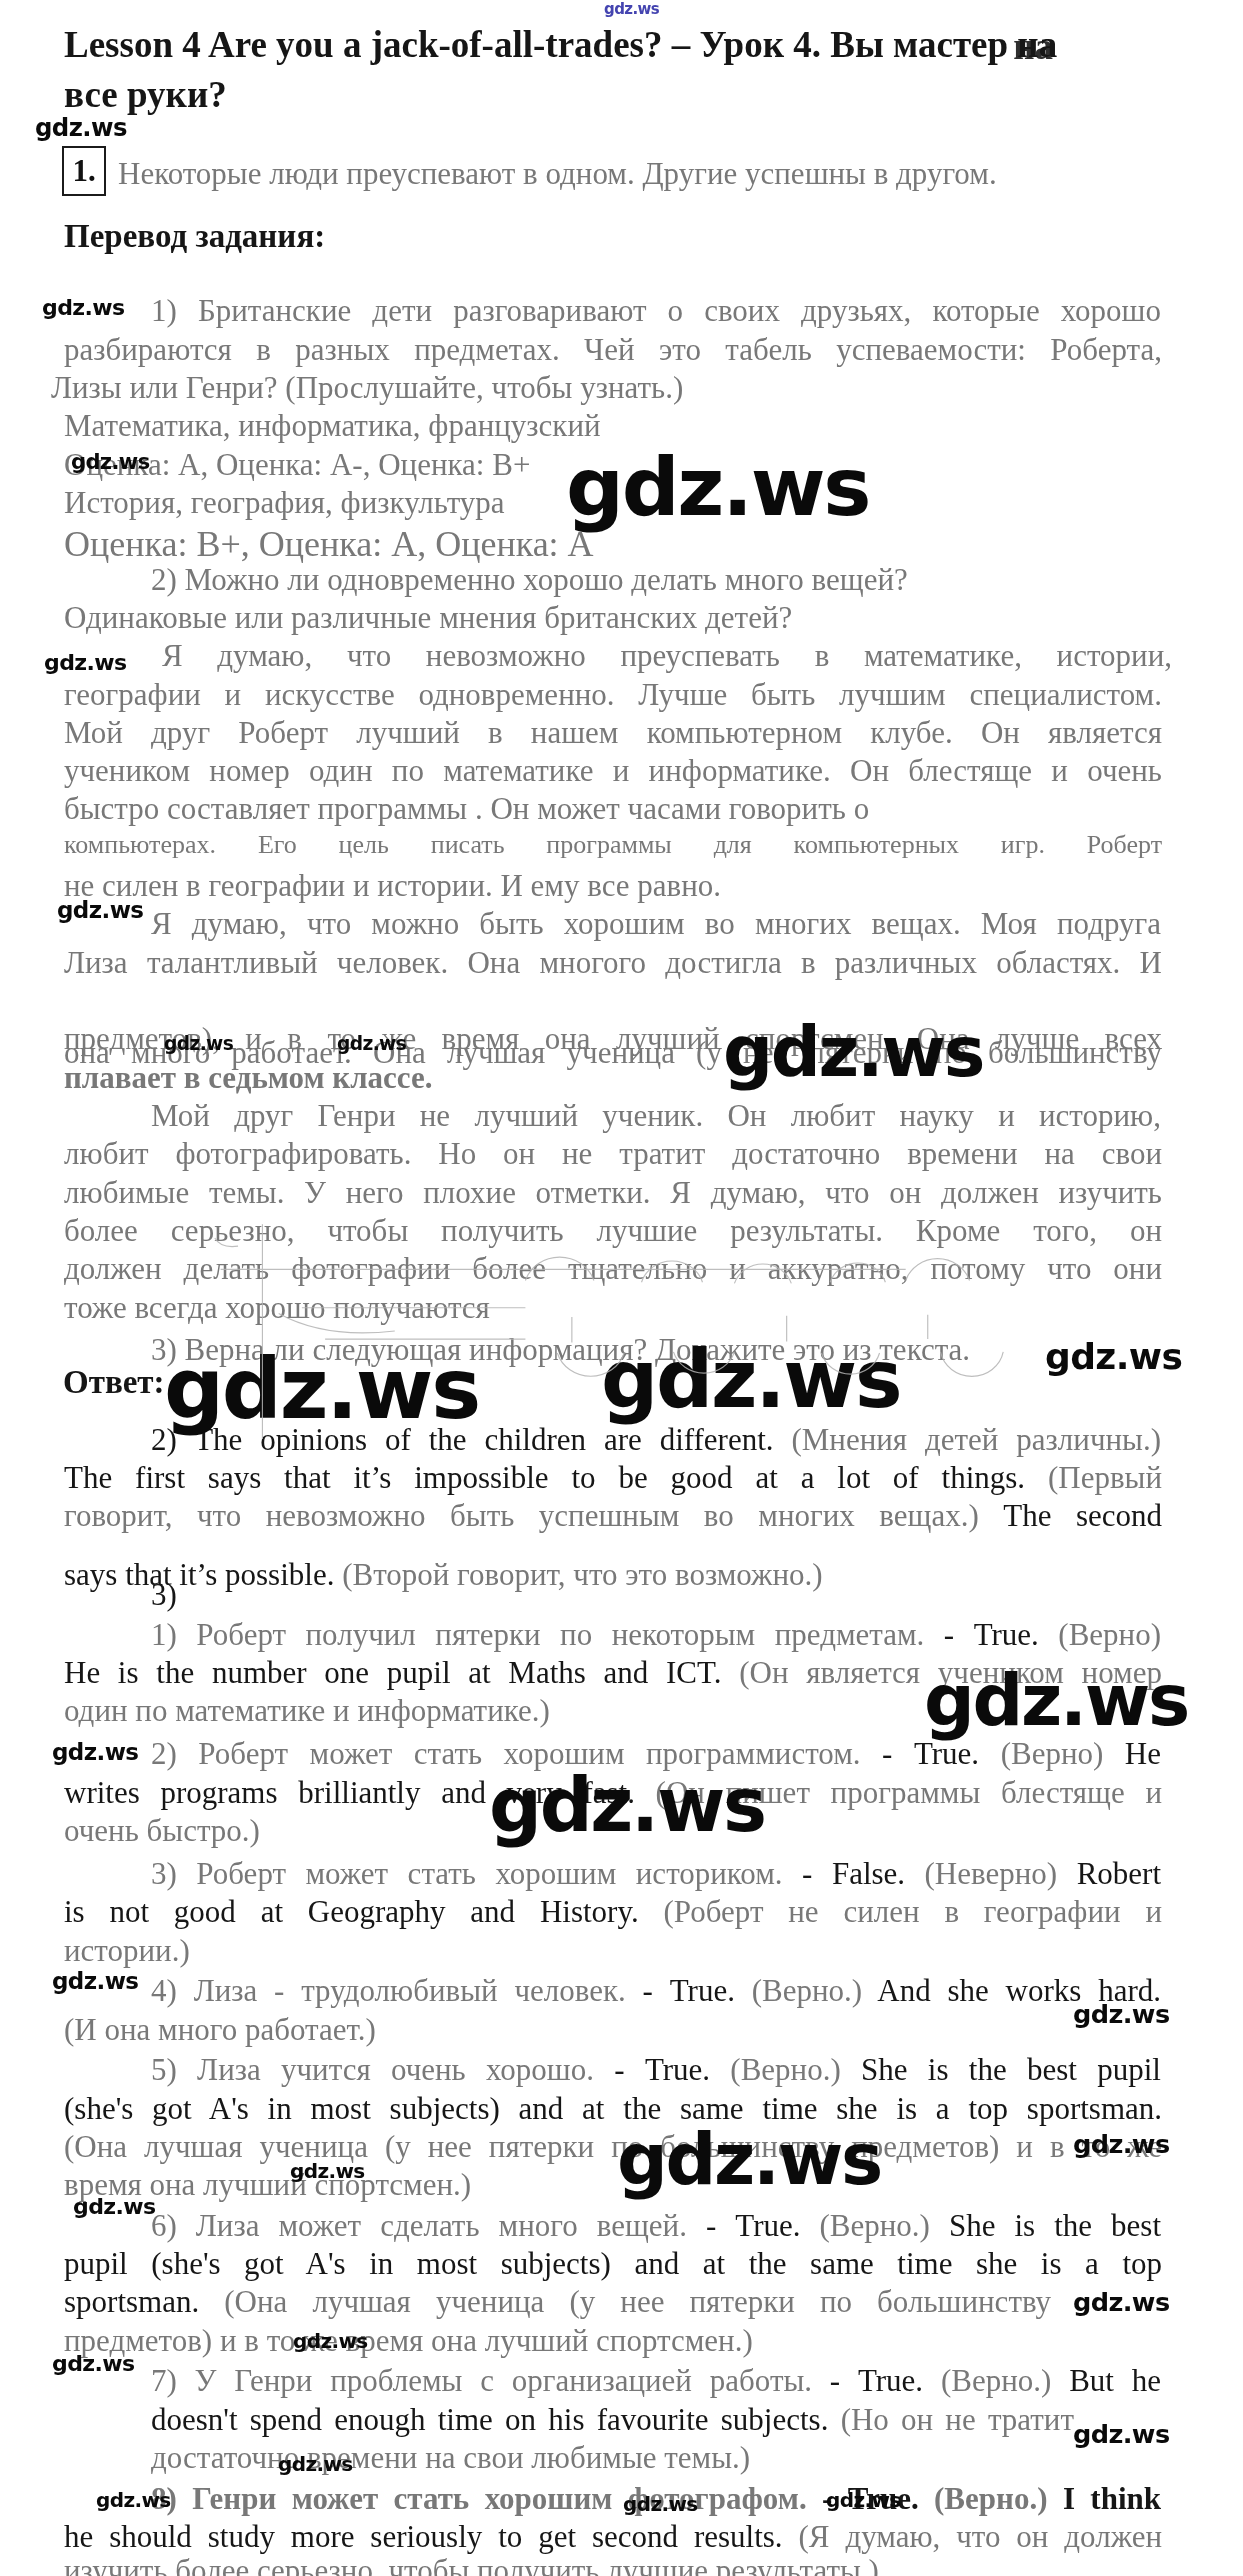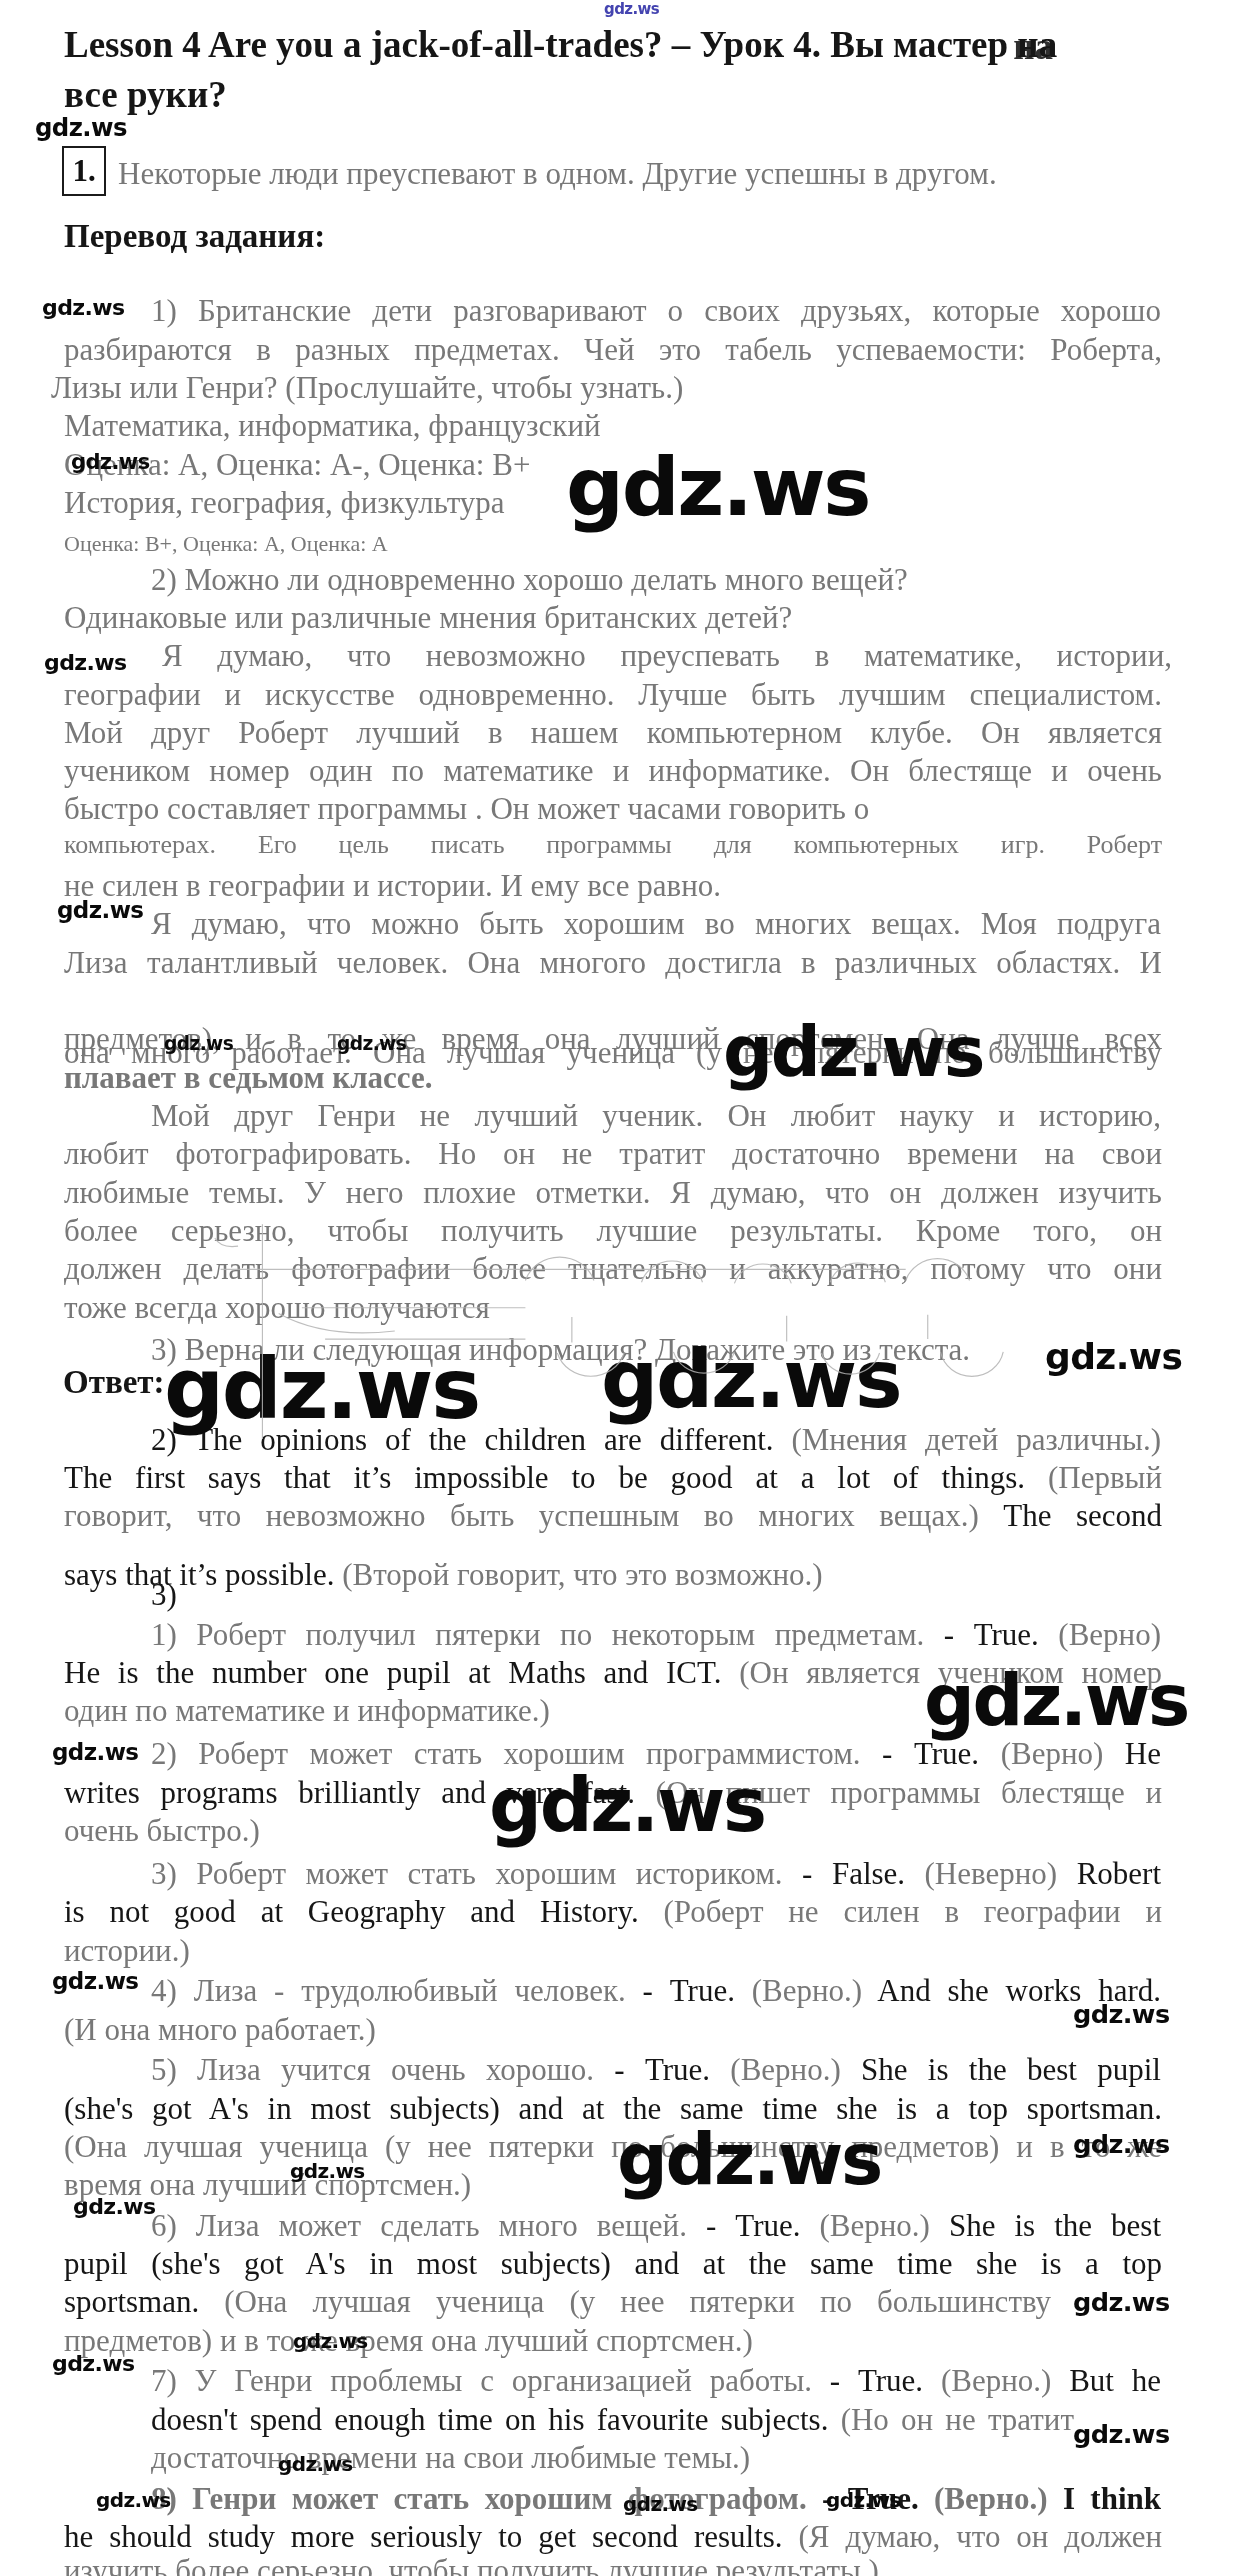--- a/index.html
+++ b/index.html
@@ -32,21 +32,21 @@
       <div class="line bold" style="left: 64px; top: 23px; font-size: 37px;"><span class="seg k">Lesson 4 Are you a jack-of-all-trades? – Урок 4. Вы мастер </span><span class="seg k doubled">на</span></div>
       <div class="line bold" style="left: 64px; top: 73px; font-size: 37px;"><span class="seg k">все руки?</span></div>
       <div class="line" style="left: 118px; top: 156px; font-size: 31px;"><span class="seg g">Некоторые люди преуспевают в одном. Другие успешны в другом.</span></div>
       <div class="line bold" style="left: 64px; top: 217px; font-size: 33px;"><span class="seg k">Перевод задания:</span></div>
       <div class="line j" style="left: 151px; top: 293px; font-size: 31px; width: 1010px;"><span class="seg g">1) Британские дети разговаривают о своих друзьях, которые хорошо</span></div>
       <div class="line j" style="left: 64px; top: 332px; font-size: 31px; width: 1098px;"><span class="seg g">разбираются в разных предметах. Чей это табель успеваемости: Роберта,</span></div>
       <div class="line" style="left: 51px; top: 370px; font-size: 31px;"><span class="seg g">Лизы или Генри? (Прослушайте, чтобы узнать.)</span></div>
       <div class="line" style="left: 64px; top: 408px; font-size: 31px;"><span class="seg g">Математика, информатика, французский</span></div>
       <div class="line" style="left: 64px; top: 447px; font-size: 31px;"><span class="seg g">Оценка: А, Оценка: А-, Оценка: В+</span></div>
       <div class="line" style="left: 64px; top: 485px; font-size: 31px;"><span class="seg g">История, география, физкультура</span></div>
-      <div class="line" style="left: 64px; top: 523px; font-size: 22px; margin-top: 8px;"><span class="seg g">Оценка: В+, Оценка: А, Оценка: А</span></div>
+      <div class="line" style="left: 64px; top: 523px; font-size: 36px;"><span class="seg g">Оценка: В+, Оценка: А, Оценка: А</span></div>
       <div class="line" style="left: 151px; top: 562px; font-size: 31px;"><span class="seg g">2) Можно ли одновременно хорошо делать много вещей?</span></div>
       <div class="line" style="left: 64px; top: 600px; font-size: 31px;"><span class="seg g">Одинаковые или различные мнения британских детей?</span></div>
       <div class="line j" style="left: 162px; top: 638px; font-size: 31px; width: 1010px;"><span class="seg g">Я думаю, что невозможно преуспевать в математике, истории,</span></div>
       <div class="line j" style="left: 64px; top: 677px; font-size: 31px; width: 1098px;"><span class="seg g">географии и искусстве одновременно. Лучше быть лучшим специалистом.</span></div>
       <div class="line j" style="left: 64px; top: 715px; font-size: 31px; width: 1098px;"><span class="seg g">Мой друг Роберт лучший в нашем компьютерном клубе. Он является</span></div>
       <div class="line j" style="left: 64px; top: 753px; font-size: 31px; width: 1098px;"><span class="seg g">учеником номер один по математике и информатике. Он блестяще и очень</span></div>
       <div class="line" style="left: 64px; top: 791px; font-size: 31px;"><span class="seg g">быстро  составляет программы . Он может часами говорить о</span></div>
       <div class="line j" style="left: 64px; top: 830px; font-size: 26px; width: 1098px;"><span class="seg g">компьютерах. Его цель писать программы для компьютерных игр. Роберт</span></div>
       <div class="line" style="left: 64px; top: 868px; font-size: 31px;"><span class="seg g">не силен в географии и истории. И ему все равно.</span></div>
       <div class="line j" style="left: 151px; top: 906px; font-size: 31px; width: 1010px;"><span class="seg g">Я думаю, что можно быть хорошим во многих вещах. Моя подруга</span></div>

